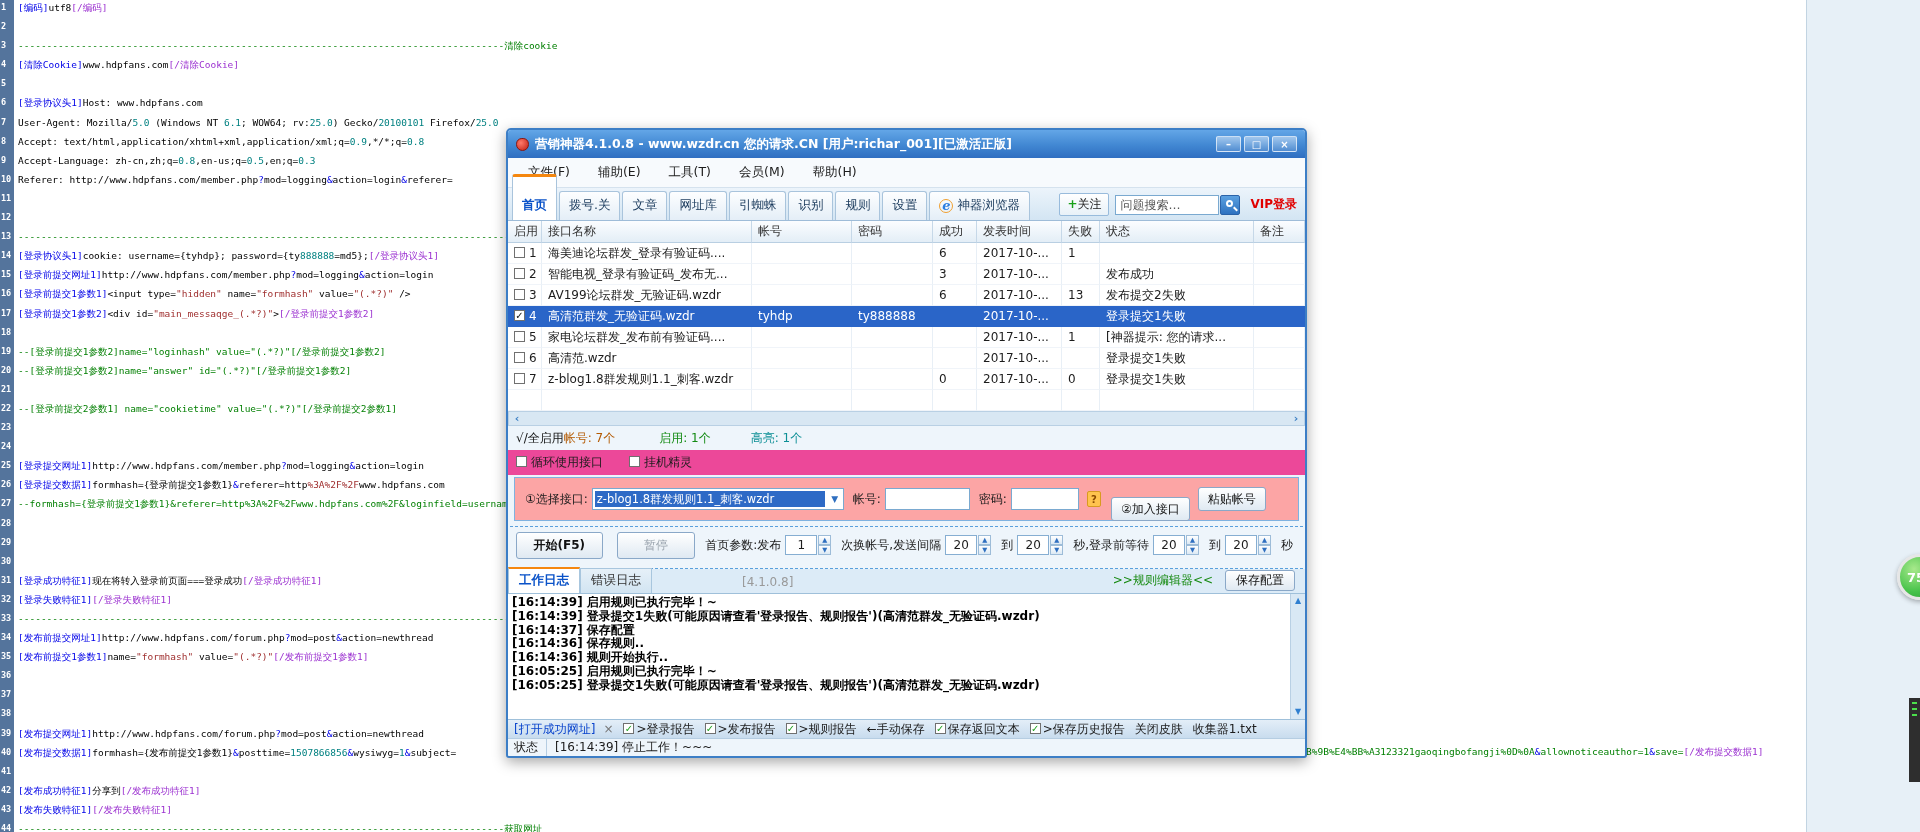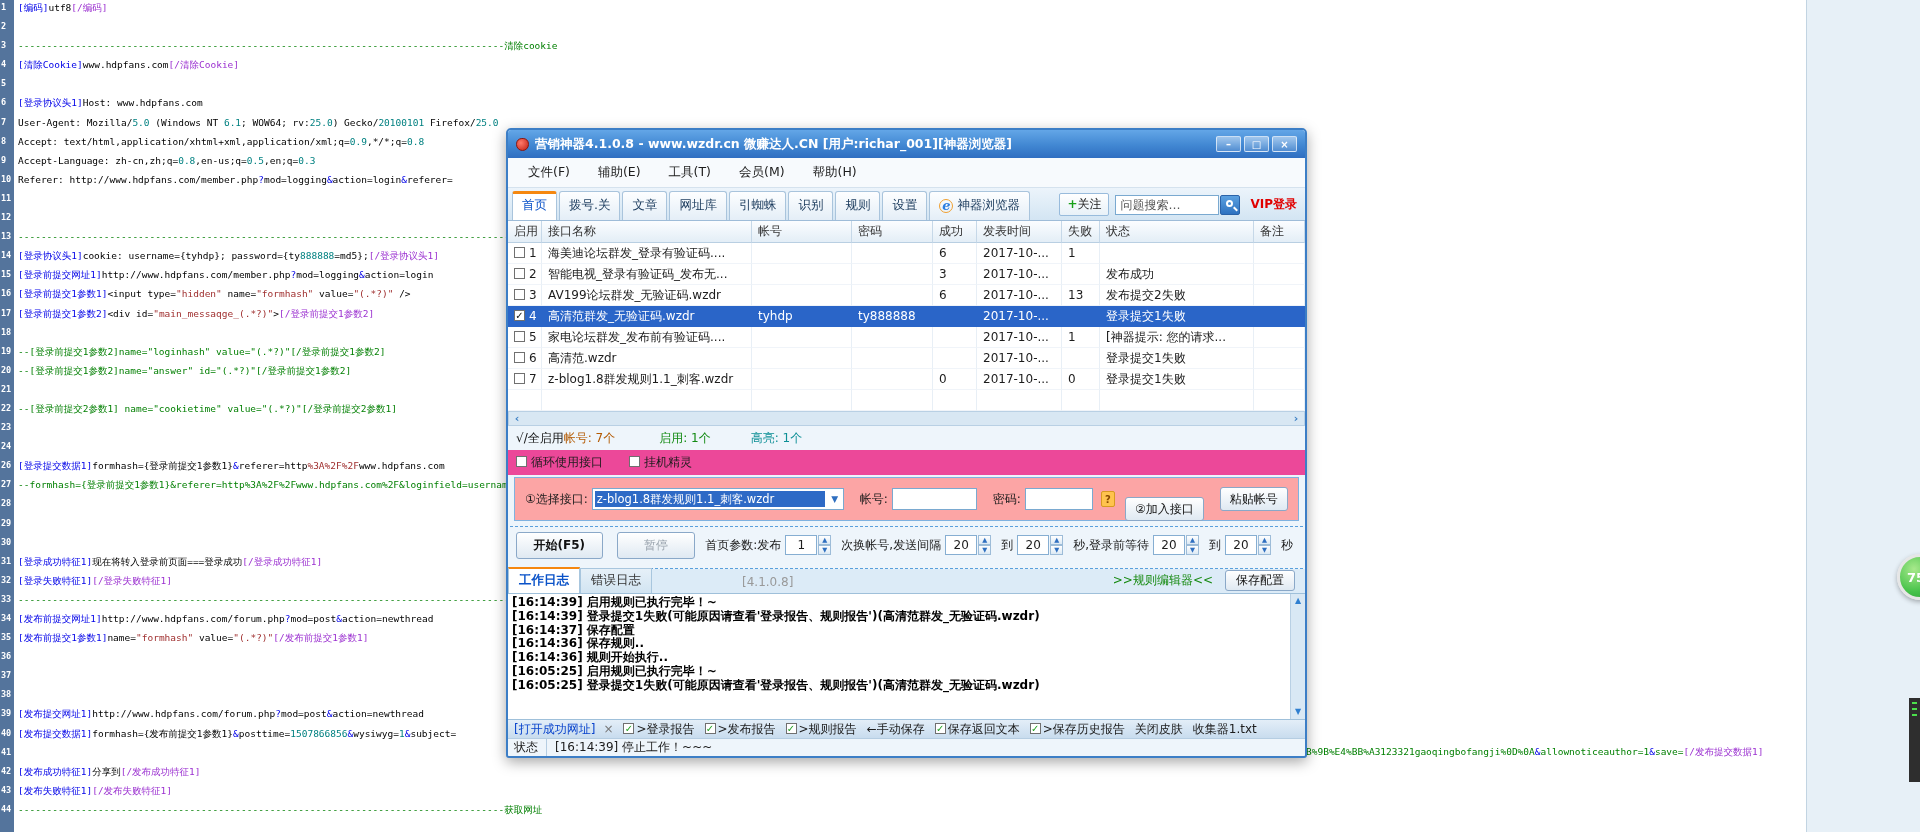--- a/index.html
+++ b/index.html
@@ -50,22 +50,22 @@
 
   #menubar { flex:none; height:30px; background:#f7fafd; border-bottom:1px solid #d5e2ee;
     display:flex; align-items:center; padding-left:6px; }
   .menu-item { padding:4px 14px; font-size:12.5px; cursor:pointer; }
 
   #tabbar { flex:none; height:33px; background:linear-gradient(#ecf4fb,#d3e5f3);
     border-bottom:1px solid #9ebcd8; display:flex; align-items:flex-end; padding:0 4px; }
   .tab { flex:none; padding:5px 9px 6px; margin-right:2px; font-size:12.5px; color:#1a3a5c;
     background:linear-gradient(#fdfeff,#e4eef7); border:1px solid #a9c4dc; border-bottom:none;
     border-radius:3px 3px 0 0; cursor:pointer; display:flex; align-items:center; }
-  .tab.active { background:#fff; border-top:3px solid #f5870f; padding-top:3px;
-    color:#0a52c8; font-weight:normal; }
+  .tab.active { background:#fff; border-top:3px solid #f5870f; padding-top:20px;
+    color:#0a52c8; font-weight:bold; }
   .ie-glyph { display:inline-block; color:#2b7de0; font:bold italic 13px "DejaVu Serif",serif;
     margin-right:4px; border:1px solid #f0a030; border-radius:50%; width:14px; height:14px;
     line-height:12px; text-align:center; }
   #tab-right { margin-left:auto; display:flex; align-items:center; padding-bottom:4px; }
   #follow-btn { border:1px solid #98bbdc; background:linear-gradient(#fff,#e8f1f8);
     padding:2px 7px; border-radius:2px; cursor:pointer; white-space:nowrap; }
   #follow-btn .plus { color:#18a018; font-weight:bold; }
   #search-box { margin-left:6px; width:104px; height:20px; border:1px solid #7aa9d0;
     background:#fff; font-size:12px; color:#555; padding:0 4px; line-height:18px; }
   #search-btn { width:20px; height:20px; background:linear-gradient(#5aa0e0,#2f72c0);
@@ -110,31 +110,31 @@
   .optitem .cb { margin-right:4px; }
 
   
   #ifacebox { flex:none; height:44px; margin:2px 6px 0; border:1px solid #7fb2e0;
     background:#fca5a5; display:flex; align-items:center; padding:0 10px; font-size:12px; }
   #iface-dd { width:252px; height:22px; border:1px solid #7aa9d0; background:#fff;
     display:flex; align-items:center; margin-left:4px; cursor:pointer; }
   #iface-dd .val { flex:1; background:#2e6ac6; color:#fff; margin:2px; padding:0 2px;
     font-size:11.5px; white-space:nowrap; overflow:hidden; line-height:16px; }
   #iface-dd .arr { flex:none; width:16px; text-align:center; color:#2f6fc0; font-size:9px; }
-  .ifc-label { margin-left:16px; }
+  .ifc-label { margin-left:9px; }
   .ifc-input { width:85px; height:22px; border:1px solid #7aa9d0; background:#fff; margin-left:4px; }
   .ifc-input.pw { width:68px; }
   #help-badge { width:14px; height:16px; background:#ffc34e; border:1px solid #d89a20;
     color:#8a4a00; font:bold 10px "DejaVu Sans",sans-serif; text-align:center; line-height:15px;
     margin-left:8px; border-radius:2px; cursor:pointer; }
   .btn { border:1px solid #8aa8c8; background:linear-gradient(#fff,#dfe9f2); border-radius:3px;
     font-size:12px; color:#111; display:inline-flex; align-items:center; justify-content:center;
     cursor:pointer; }
   #add-btn { height:24px; padding:0 9px; margin-left:10px;margin-top:20px; }
-  #paste-btn { height:24px; padding:0 9px; margin-left:16px; }
+  #paste-btn { height:24px; padding:0 9px; margin-left:8px; }
 
   .dashsep { flex:none; height:6px; border-bottom:1px dashed #5aa0dc; margin:0 2px; }
 
   
   #startrow { flex:none; height:36px; display:flex; align-items:center; padding:0 8px;
     font-size:12px; background:#eef5fb; white-space:nowrap; }
   #start-btn { width:88px; height:27px; font-weight:bold; }
   #pause-btn { width:80px; height:27px; color:#9aa4ae; margin-left:14px; }
   #startrow .lbl { margin:0 4px 0 10px; }
   .spin { display:inline-flex; align-items:center; }
@@ -274,20 +274,24 @@
       </div>
       <div class="ed-line">
         <span class="ed-num">23</span>
         <span class="ed-code"></span>
       </div>
       <div class="ed-line">
         <span class="ed-num">24</span>
         <span class="ed-code"></span>
       </div>
       <div class="ed-line">
+        <span class="ed-num">25</span>
+        <span class="ed-code"><span class="sb">[登录提交网址1]</span><span class="sk">http://www.hdpfans.com/member.php</span><span class="sb">?</span><span class="sk">mod=logging</span><span class="sb">&amp;</span><span class="sk">action=login</span></span>
+      </div>
+      <div class="ed-line">
         <span class="ed-num">26</span>
         <span class="ed-code"><span class="sb">[登录提交数据1]</span><span class="sk">formhash={登录前提交1参数1}</span><span class="sb">&amp;</span><span class="sk">referer=http</span><span class="sr">%3A%2F%2F</span><span class="sk">www.hdpfans.com</span></span>
       </div>
       <div class="ed-line">
         <span class="ed-num">27</span>
         <span class="ed-code"><span class="sg">--formhash={登录前提交1参数1}&amp;referer=http%3A%2F%2Fwww.hdpfans.com%2F&amp;loginfield=username</span></span>
       </div>
       <div class="ed-line">
         <span class="ed-num">28</span>
         <span class="ed-code"></span>
@@ -366,21 +370,21 @@
     <i></i>
     <i></i>
   </div>
 <div id="green-ball">
   <span>75</span>
 </div>
 
 <div id="win">
   <div id="titlebar">
     <span id="app-icon"></span>
-    <span id="title-text">营销神器4.1.0.8 - www.wzdr.cn 微赚达人.CN [用户:richar_001][神器浏览器]</span>
+    <span id="title-text">营销神器4.1.0.8 - www.wzdr.cn 您的请求.CN [用户:richar_001][已激活正版]</span>
     <span class="winbtn">–</span>
     <span class="winbtn">□</span>
     <span class="winbtn">×</span>
   </div>
 
   <div id="menubar">
       <span class="menu-item">文件(F)</span>
       <span class="menu-item">辅助(E)</span>
       <span class="menu-item">工具(T)</span>
       <span class="menu-item">会员(M)</span>

